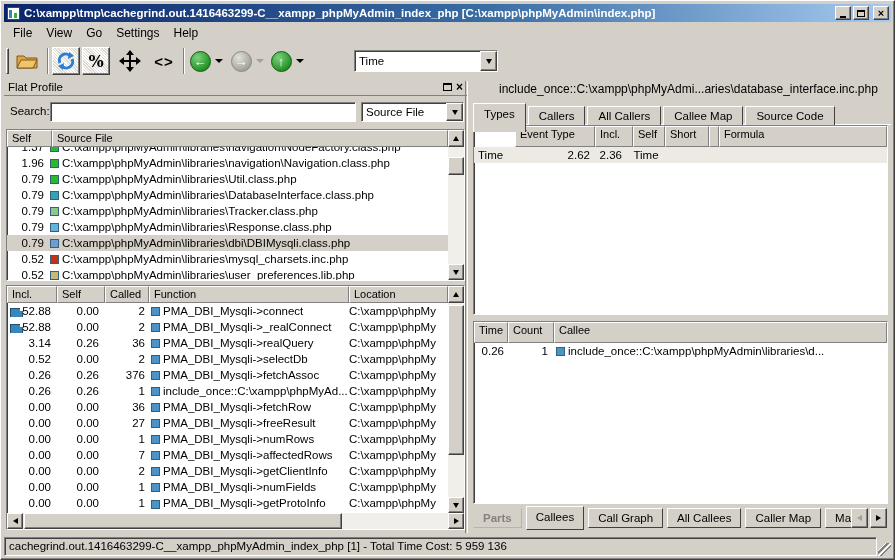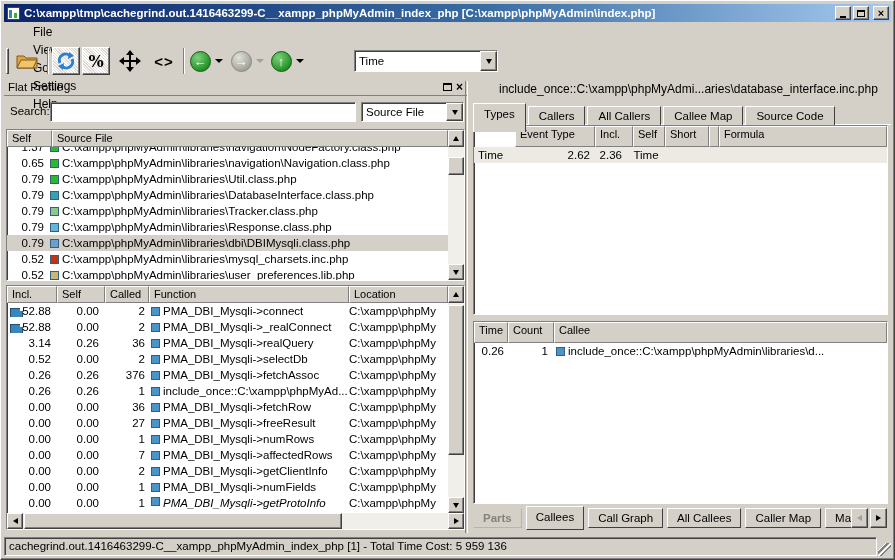--- a/index.html
+++ b/index.html
@@ -24,21 +24,21 @@
   .appicon { width:13px; height:13px; margin:0 4px 0 1px; background:#fff; border:1px solid #204a87; position:relative; flex:0 0 auto;}
   .appicon::before { content:""; position:absolute; left:1px; top:2px; width:3px; height:8px; background:#3a86b8; }
   .appicon::after  { content:""; position:absolute; left:6px; top:5px; width:3px; height:5px; background:#2db82d; }
   .title-text { color:#fff; font-weight:bold; font-size:11.5px; white-space:nowrap; overflow:hidden; flex:1; }
   .tb-btns { display:flex; gap:2px; margin-left:4px; }
   .tb-btn { width:16px; height:14px; background:#d4d0c8; display:flex; align-items:center; justify-content:center; font-size:9px; font-weight:bold; }
   .glyph-min { width:6px; height:2px; background:#000; margin-top:7px; }
   .glyph-max { width:8px; height:7px; border:1px solid #000; border-top:2px solid #000; }
 
   
-  .menubar { position:absolute; left:21px; top:22px; right:3px; height:20px; display:flex; padding-left:4px;flex-direction:column; }
+  .menubar { position:absolute; left:1px; top:22px; right:3px; height:20px; display:flex; align-items:center; padding-left:4px; }
   .menu-item { padding:2px 7px; font-size:12px; }
   .toolbar { position:absolute; left:3px; top:42px; right:3px; height:36px; }
   .tgrip { position:absolute; left:2px; top:5px; width:3px; height:26px; }
   .tsep  { position:absolute; top:5px; width:2px; height:26px; border-left:1px solid #808080; border-right:1px solid #fff; }
   .tbtn { position:absolute; top:4px; height:28px; display:flex; align-items:center; justify-content:center; }
   .toggled { background:repeating-linear-gradient(45deg,#fff 0 1px,#dedad2 1px 2px); }
   .pct { font-size:16px; font-weight:bold; font-family:"DejaVu Serif", serif; }
   .angle { font-size:15px; font-weight:bold; letter-spacing:1px; }
   .navcircle { width:21px; height:21px; border-radius:50%; color:#fff; font-weight:bold; font-size:13px;
                display:flex; align-items:center; justify-content:center; border:1px solid #0e5a0e;
@@ -223,21 +223,21 @@
             <span class="t-up"></span>
           </div>
         </div>
       <div class="rows" id="file-rows" style="inset: 17px 16px 0px 0px; margin-top: -8px;">
           <div class="frow">
             <span class="num clip" style="width: 41px; padding-right: 4px; flex: 0 0 41px;">1.37</span>
             <span class="sqicon" style="background: rgb(45, 184, 45);"></span>
             <span class="grow">C:\xampp\phpMyAdmin\libraries\navigation\NodeFactory.class.php</span>
           </div>
           <div class="frow">
-            <span class="num clip" style="width: 41px; padding-right: 4px; flex: 0 0 41px;">0.65</span>
+            <span class="num clip" style="width: 41px; padding-right: 4px; flex: 0 0 41px;">1.96</span>
             <span class="sqicon" style="background: rgb(45, 184, 45);"></span>
             <span class="grow">C:\xampp\phpMyAdmin\libraries\navigation\Navigation.class.php</span>
           </div>
           <div class="frow">
             <span class="num clip" style="width: 41px; padding-right: 4px; flex: 0 0 41px;">0.79</span>
             <span class="sqicon" style="background: rgb(45, 184, 45);"></span>
             <span class="grow">C:\xampp\phpMyAdmin\libraries\Util.class.php</span>
           </div>
           <div class="frow">
             <span class="num clip" style="width: 41px; padding-right: 4px; flex: 0 0 41px;">0.79</span>
@@ -407,21 +407,21 @@
             <span class="clip" style="width: 200px; flex: 0 0 200px; display: flex; align-items: center;">
               <span class="sqicon" style="background: rgb(74, 148, 200);"></span>
               <span class="grow">PMA_DBI_Mysqli-&gt;numFields</span>
             </span>
             <span class="grow">C:\xampp\phpMy</span>
           </div>
           <div class="frow">
             <span class="num clip" style="width: 50px; flex: 0 0 50px; padding-right: 6px; position: relative;">0.00</span>
             <span class="num clip" style="width: 48px; flex: 0 0 48px; padding-right: 6px;">0.00</span>
             <span class="num clip" style="width: 44px; flex: 0 0 44px; padding-right: 4px;">1</span>
-            <span class="clip" style="width: 200px; flex: 0 0 200px; display: flex; align-items: flex-start; font-style: italic;">
+            <span class="clip" style="width: 200px; flex: 0 0 200px; display: flex; align-items: flex-end;">
               <span class="sqicon" style="background: rgb(74, 148, 200);"></span>
               <span class="grow">PMA_DBI_Mysqli-&gt;getProtoInfo</span>
             </span>
             <span class="grow">C:\xampp\phpMy</span>
           </div>
         </div>
       <div class="abs track" style="right:0; top:17px; bottom:16px; width:16px;">
         <div class="thumb" style="left:0; top:2px; width:16px; height:150px;"></div>
         <div class="sbtn abs" style="left:0; bottom:0; width:16px; height:16px;">
             <span class="t-down"></span>

